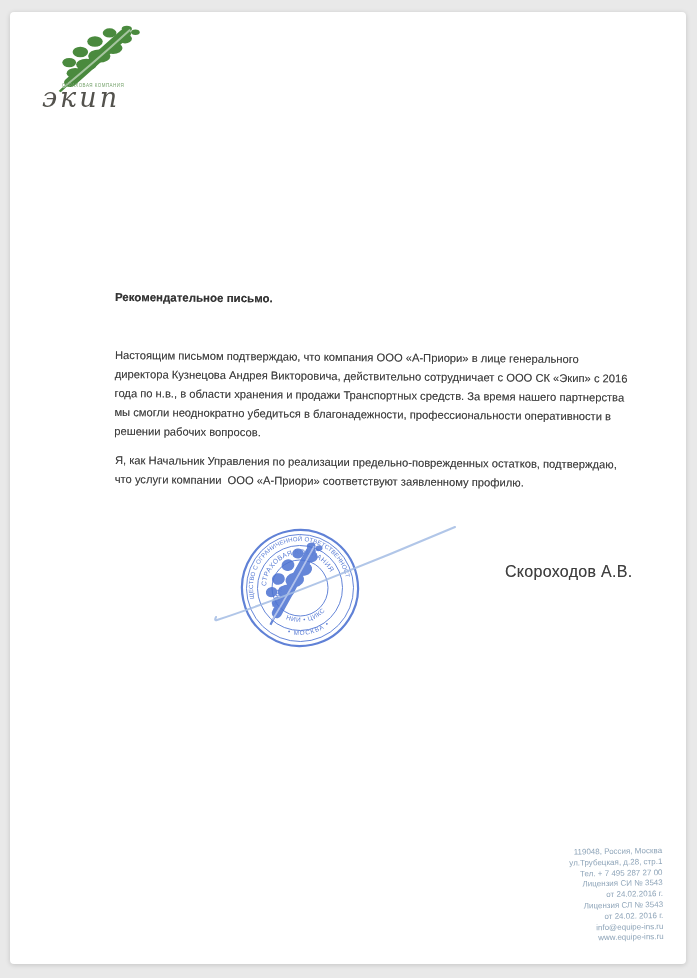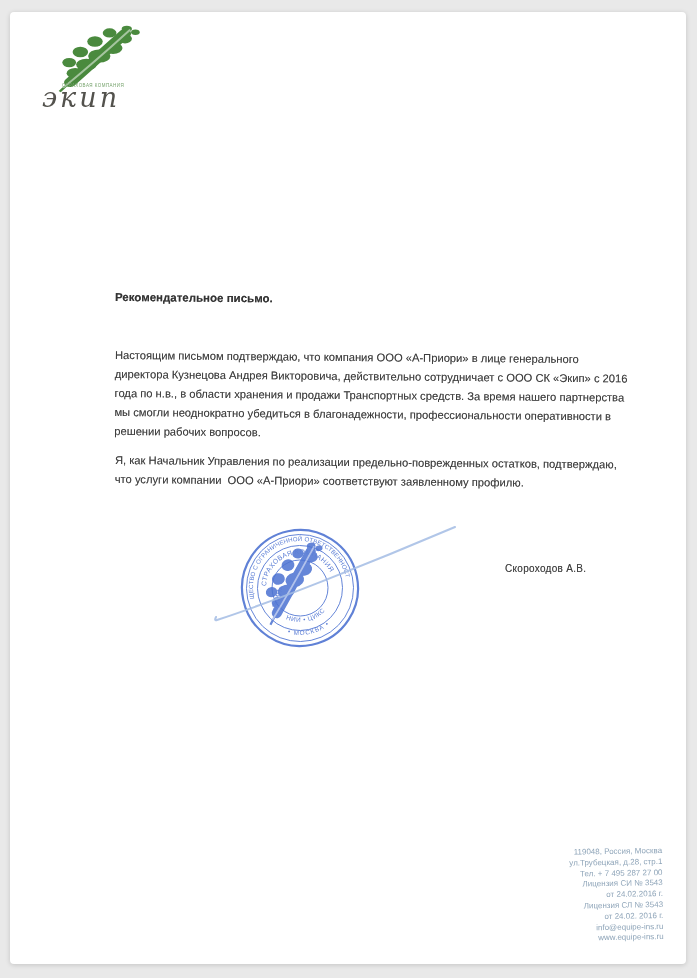--- a/index.html
+++ b/index.html
@@ -36,21 +36,21 @@
     position:absolute;left:105px;width:545px;
     font-size:11.2px;color:#3f3f3f;line-height:19px;
     transform:rotate(.5deg);transform-origin:left top;
     text-shadow:0 0 .4px rgba(63,63,63,.55);
   }
   .para .line{white-space:pre;}
   .p1{top:334px;}
   .p2{top:439px;}
   .signature{
     position:absolute;left:495px;top:551px;
-    font-size:10px;letter-spacing:.3px;color:#3f3f3f;
+    font-size:16px;letter-spacing:.3px;color:#3f3f3f;
     text-shadow:0 0 .4px rgba(63,63,63,.55);
   }
   
   .stamp-svg{position:absolute;left:200px;top:503px;width:260px;height:145px;}
   
   .footer{
     position:absolute;right:24px;top:834px;text-align:right;
     font-size:8px;line-height:10.8px;color:#8fa5b9;
     transform:rotate(-1deg);transform-origin:right top;
   }

